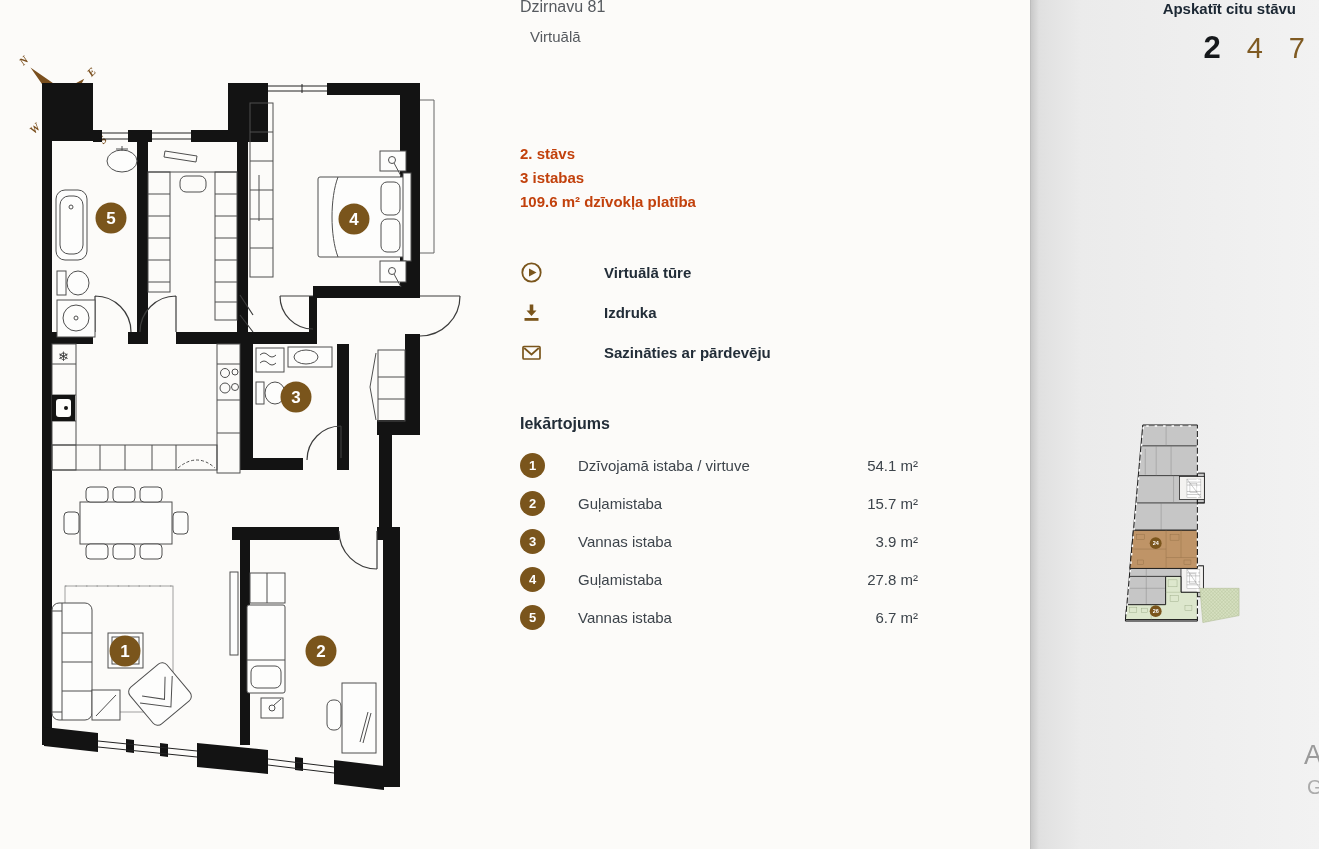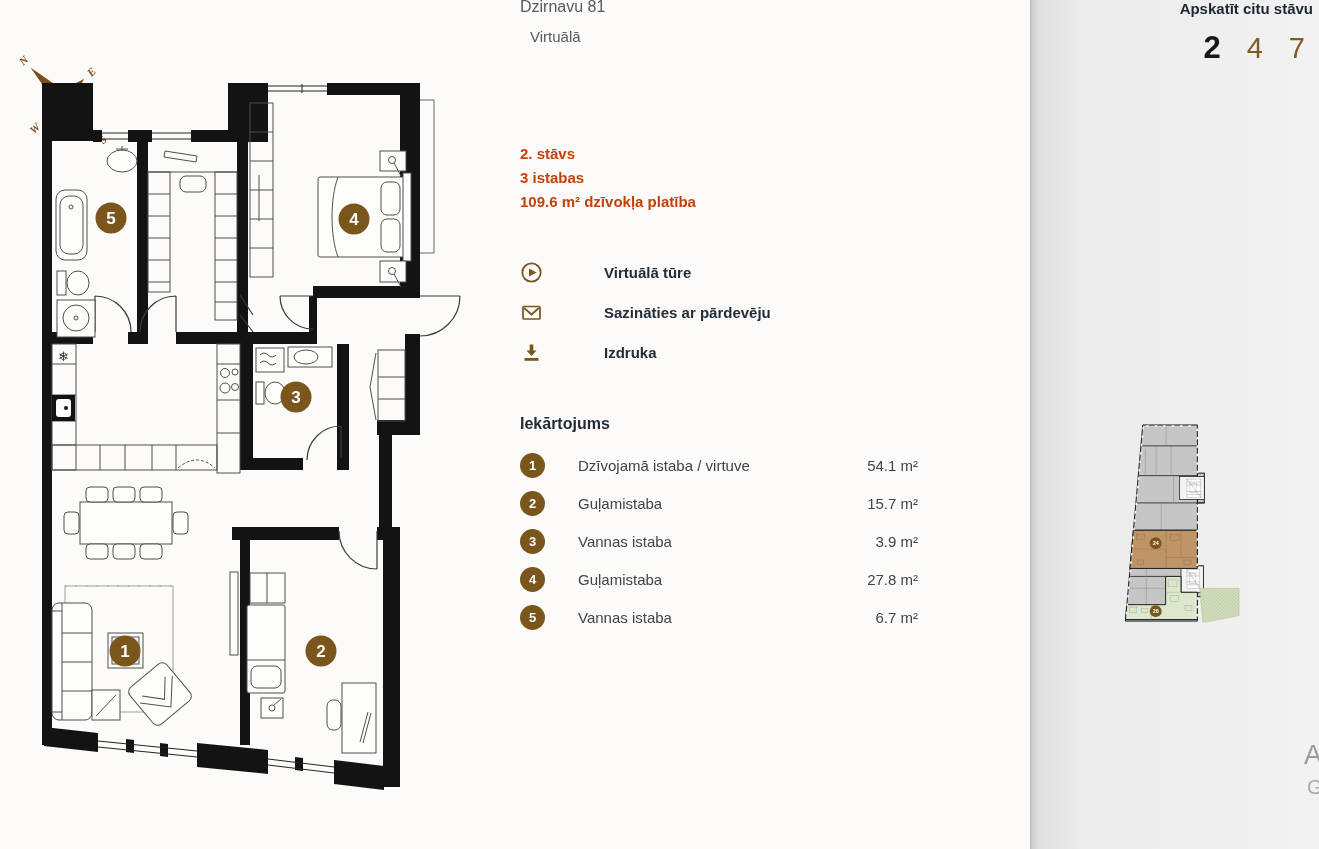--- a/index.html
+++ b/index.html
@@ -35,21 +35,21 @@
   .room-row{display:flex;align-items:center;height:38px;}
   .num-badge{flex:0 0 25px;height:25px;border-radius:50%;background:#7a551c;color:#fff;
              font-size:13px;font-weight:700;display:flex;align-items:center;justify-content:center;}
   .room-label{margin-left:33px;font-size:15px;color:#3d444b;}
   .room-area{margin-left:auto;font-size:15px;color:#3d444b;}
 
   
   .panel{position:absolute;left:1030px;top:0;width:289px;height:849px;overflow:hidden;
          background:linear-gradient(90deg,#c9c9c9 0,#e0e0e0 8px,#ebebeb 50px,#f2f2f2 100%);
          border-left:1px solid #bdbdbd;}
-  .panel-title{position:absolute;top:0;right:7px;font-size:15px;font-weight:700;color:#1b2733;}
+  .panel-title{position:absolute;top:0;right:24px;font-size:15px;font-weight:700;color:#1b2733;}
   .floors{position:absolute;top:32px;right:15px;display:flex;align-items:baseline;gap:26px;cursor:pointer;}
   .floor{font-size:29px;color:#7f5a22;line-height:1;}
   .floor.active{font-size:31px;font-weight:700;color:#15181b;}
   #mini{position:absolute;left:20px;top:422px;}
   .m-gray{fill:#c6c6c6;stroke:#1a1a1a;stroke-width:2;}
   .m-dark{stroke:#1a1a1a;stroke-width:1.6;fill:none;}
   .m-lite{stroke:#7e7e7e;stroke-width:0.8;fill:none;}
   .m-stair{fill:#f4f3f1;stroke:#1a1a1a;stroke-width:1.5;}
   .m-stairg{fill:#ffffff;stroke:#999;stroke-width:0.8;}
   .m-hl{fill:#bf9467;stroke:#1a1a1a;stroke-width:2;cursor:pointer;}
@@ -269,31 +269,31 @@
     <div class="actions">
       <div class="action-row">
         <svg width="23" height="23" viewBox="0 0 23 23">
           <circle cx="11.5" cy="11.5" r="9.2" fill="none" stroke="#7a551c" stroke-width="1.8"></circle>
           <polygon points="9,7.5 16.5,11.5 9,15.5" fill="#7a551c"></polygon>
         </svg>
         <span class="action-label">Virtuālā tūre</span>
       </div>
       <div class="action-row">
         <svg width="23" height="23" viewBox="0 0 23 23">
+          <polygon points="6.5,9.5 11.5,15 16.5,9.5 13.3,9.5 13.3,3.5 9.7,3.5 9.7,9.5" fill="#7a551c"></polygon>
+          <rect x="4.5" y="17" width="14" height="2.8" fill="#7a551c"></rect>
+        </svg>
+        <span class="action-label">Izdruka</span>
+      </div>
+      <div class="action-row">
+        <svg width="23" height="23" viewBox="0 0 23 23">
           <rect x="3" y="5.5" width="17" height="12.5" rx="1" fill="none" stroke="#7a551c" stroke-width="1.7"></rect>
           <path d="M4.2,7 L11.5,13.5 L18.8,7" fill="none" stroke="#7a551c" stroke-width="1.7"></path>
         </svg>
         <span class="action-label">Sazināties ar pārdevēju</span>
-      </div>
-      <div class="action-row">
-        <svg width="23" height="23" viewBox="0 0 23 23">
-          <polygon points="6.5,9.5 11.5,15 16.5,9.5 13.3,9.5 13.3,3.5 9.7,3.5 9.7,9.5" fill="#7a551c"></polygon>
-          <rect x="4.5" y="17" width="14" height="2.8" fill="#7a551c"></rect>
-        </svg>
-        <span class="action-label">Izdruka</span>
       </div>
     </div>
 
     <div class="layout-title">Iekārtojums</div>
 
     <div class="room-list">
       <div class="room-row">
         <span class="num-badge">1</span>
         <span class="room-label">Dzīvojamā istaba / virtuve</span>
         <span class="room-area">54.1 m²</span>

